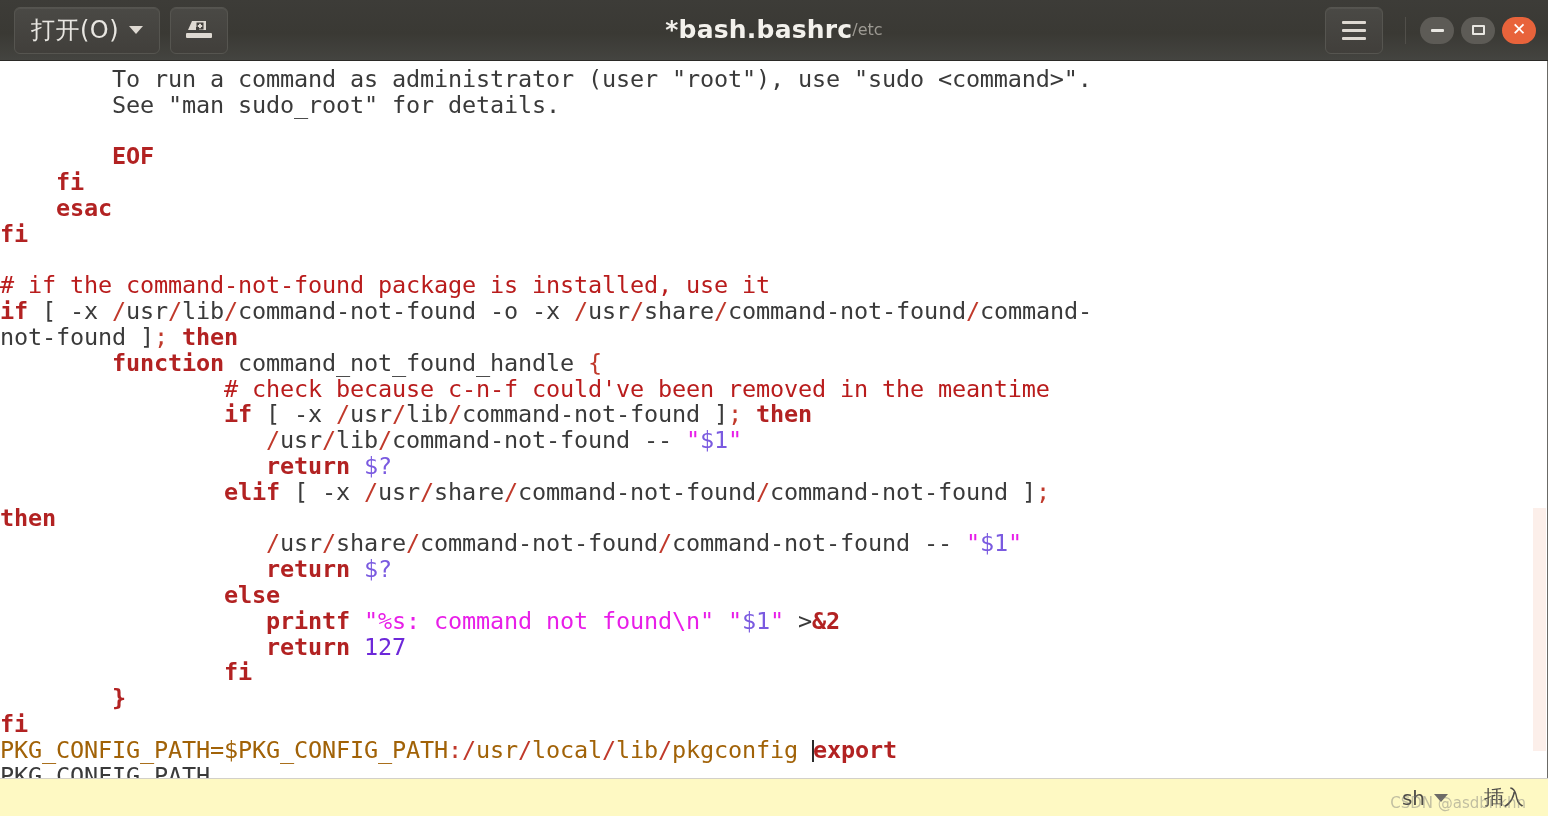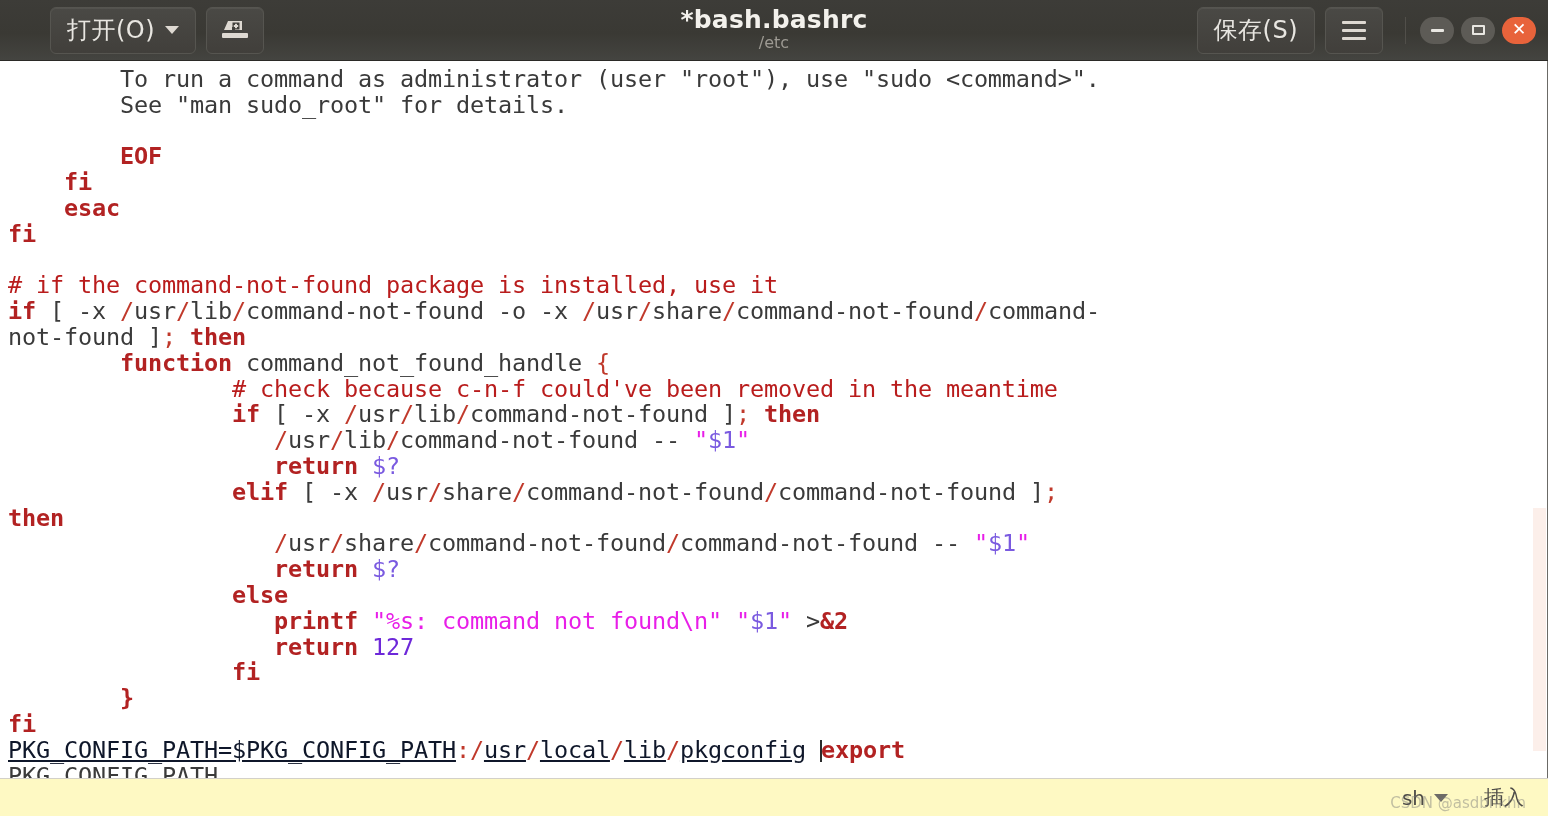--- a/index.html
+++ b/index.html
@@ -22,21 +22,21 @@
     flex: 0 0 61px;
     background: linear-gradient(180deg, #3d3c38 0%, #3a3934 55%, #444440 100%);
     border-bottom: 1px solid #2b2a27;
     display: flex;
     align-items: center;
     padding: 0 12px 0 14px;
     position: relative;
     z-index: 5;
   }
 
-  .tb-left { display: flex; align-items: flex-start; gap: 10px; z-index: 2; margin-left: 36px;}
+  .tb-left { display: flex; align-items: flex-start; gap: 10px; z-index: 2;}
   .tb-right { display: flex; align-items: center; gap: 10px; margin-left: auto; z-index: 2;}
 
   .hdr-btn {
     background: linear-gradient(180deg, #4a4945 0%, #413f3b 100%);
     border: 1px solid #565550;
     border-radius: 6px;
     color: #e8e6e1;
     height: 47px;
     display: flex;
     align-items: center;
@@ -62,21 +62,21 @@
   }
   .hdr-btn .hamburger i {
     display: block; width: 24px; height: 3px; background: #ded9d2; border-radius: 1px;
   }
 
   .save-icon-svg { display:block; }
 
   .title-wrap {
     position: absolute;
     left: 0; right: 0; top: 0; bottom: 0;
-    display: flex; flex-direction: column;
+    display: flex; flex-direction: row;
     align-items: center; justify-content: center;
     pointer-events: none;
     z-index: 1;
   }
   .title-main {
     color: #f3f1ec;
     font-size: 25px;
     font-weight: bold;
     line-height: 1.05;
     letter-spacing: .2px;
@@ -108,32 +108,32 @@
     background: #ffffff;
     overflow: hidden;
     border-right: 1px solid #6b6a66;
   }
   .code {
     font-family: "DejaVu Sans Mono", monospace;
     font-size: 23.5px;
     line-height: 25.8px;
     color: #3a3a3a;
     white-space: pre;
-    padding: 6px 0 0 8px;
+    padding: 6px 0 0 0;
     letter-spacing: -0.15px;
   }
   .code .ln { display: block; height: 25.8px; }
   .kw   { color: #b22222; font-weight: bold; }
   .cmt  { color: #b91c1c; }
   .str  { color: #e81ee8; }
   .var  { color: #7a5ae0; }
   .pth  { color: #c0392b; }
   .num  { color: #6d28d9; }
   .pln  { color: #3a3a3a; }
-  .vline { color: #0f172a; text-decoration: underline; }
+  .vline { color: #a16207; }
 
   .caret-bar {
     display: inline-block;
     width: 2px;
     height: 22px;
     background: #2b2b2b;
     vertical-align: -4px;
     margin: 0 -1px 0 0;
   }
 
@@ -203,23 +203,20 @@
         </svg>
       </div>
     </div>
 
     <div class="title-wrap">
       <div class="title-main">*bash.bashrc</div>
       <div class="title-sub">/etc</div>
     </div>
 
     <div class="tb-right">
-      <div class="hdr-btn">
-        <span>保存(S)</span>
-      </div>
       <div class="hdr-btn sq">
         <span class="hamburger">
             <i></i>
             <i></i>
             <i></i>
           </span>
       </div>
       <div class="win-ctrls">
         <div class="wc min">
             <span class="g-min"></span>

